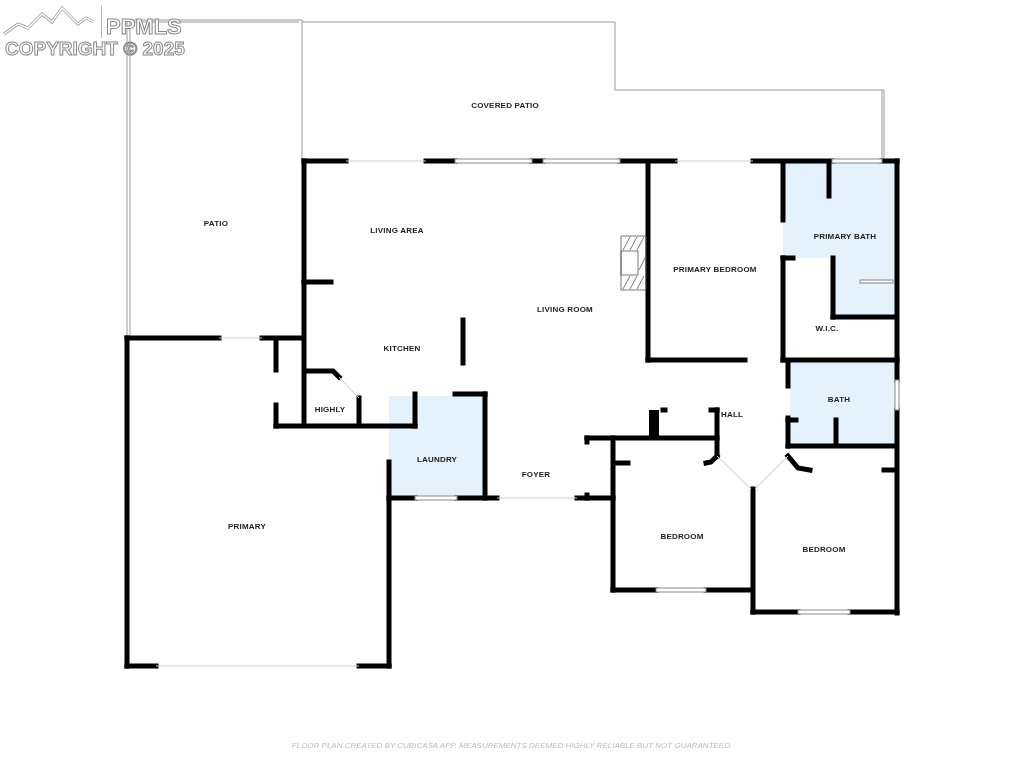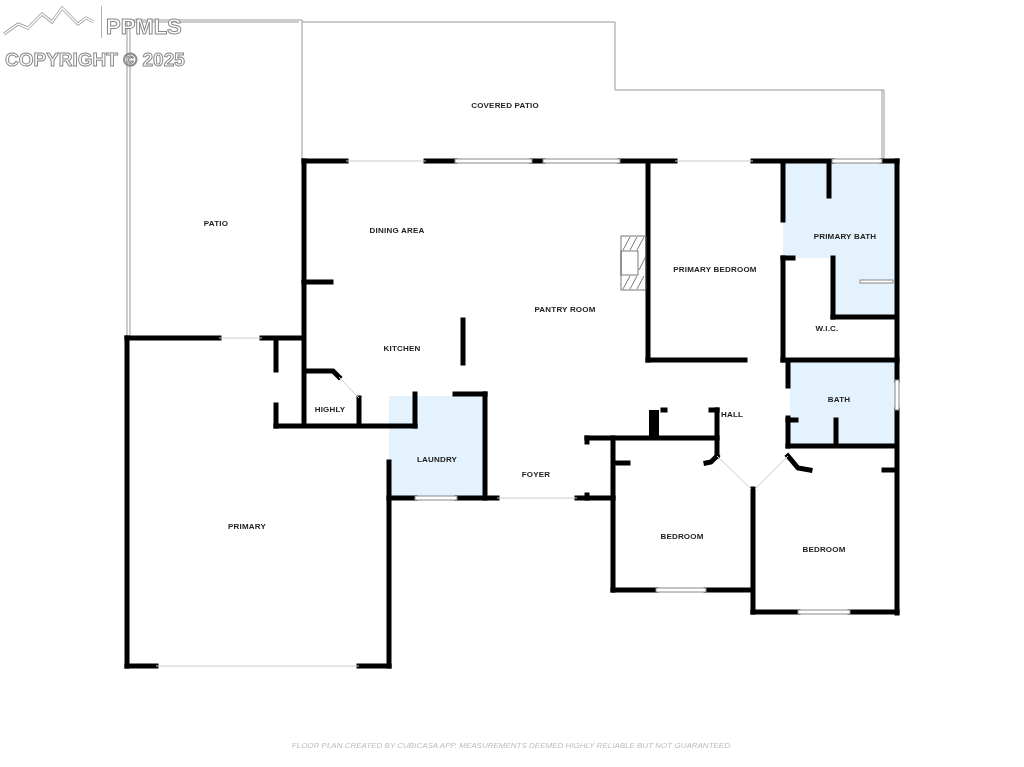--- a/index.html
+++ b/index.html
@@ -1,21 +1,21 @@
 <!DOCTYPE html>
 <html><head>
 <meta charset="utf-8">
 <style>
   html,body{margin:0;padding:0;background:#fff;}
   body{width:1024px;height:767px;position:relative;overflow:hidden;font-family:"Liberation Sans",sans-serif;}
   svg.plan{position:absolute;left:0;top:0;}
   .lbl{position:absolute;font-size:8px;color:#222;letter-spacing:0.2px;transform:translate(-50%,-50%);white-space:nowrap;font-weight:bold;}
   .wm{position:absolute;left:2px;top:4px;color:#fff;font-weight:bold;-webkit-text-stroke:1px #888;}
   .wm .brand{position:absolute;left:104px;top:10px;font-size:22px;}
-  .wm .copy{position:absolute;left:3px;top:34px;font-size:19px;white-space:nowrap;margin-top:11px;}
+  .wm .copy{position:absolute;left:3px;top:34px;font-size:19px;white-space:nowrap;}
   .footer{position:absolute;left:512px;top:741px;transform:translateX(-50%);font-size:8px;color:#bbb;white-space:nowrap;font-style:italic;}
 </style>
 </head>
 <body>
 
 <svg class="plan" width="1024" height="767" viewBox="0 0 1024 767">
 
   <g fill="#e3f2fd">
     <polygon points="783,163 895,163 895,317 833,317 833,258 783,258"></polygon>
     <rect x="790" y="362" width="105" height="82"></rect>
@@ -145,22 +145,22 @@
     <polyline points="2,30 16,20 26,24 40,10 50,18 60,4 76,20 84,14 92,18" fill="none" stroke="#999" stroke-width="3"></polyline>
     <polyline points="2,30 16,20 26,24 40,10 50,18 60,4 76,20 84,14 92,18" fill="none" stroke="#fff" stroke-width="1.5"></polyline>
     <line x1="100" y1="2" x2="100" y2="34" stroke="#999" stroke-width="1.5"></line>
   </svg>
   <span class="brand">PPMLS</span>
   <span class="copy">COPYRIGHT © 2025</span>
 </div>
 
 <div class="lbl" style="left:505px;top:105px">COVERED PATIO</div>
 <div class="lbl" style="left:216px;top:223px">PATIO</div>
-<div class="lbl" style="left:397px;top:230px">DINING AREA</div>
-<div class="lbl" style="left:565px;top:309px">PANTRY ROOM</div>
+<div class="lbl" style="left:397px;top:230px">LIVING AREA</div>
+<div class="lbl" style="left:565px;top:309px">LIVING ROOM</div>
 <div class="lbl" style="left:402px;top:348px">KITCHEN</div>
 <div class="lbl" style="left:330px;top:409px">HIGHLY</div>
 <div class="lbl" style="left:437px;top:459px">LAUNDRY</div>
 <div class="lbl" style="left:536px;top:474px">FOYER</div>
 <div class="lbl" style="left:247px;top:526px">PRIMARY</div>
 <div class="lbl" style="left:715px;top:269px">PRIMARY BEDROOM</div>
 <div class="lbl" style="left:845px;top:236px">PRIMARY BATH</div>
 <div class="lbl" style="left:827px;top:328px">W.I.C.</div>
 <div class="lbl" style="left:732px;top:414px">HALL</div>
 <div class="lbl" style="left:839px;top:399px">BATH</div>

